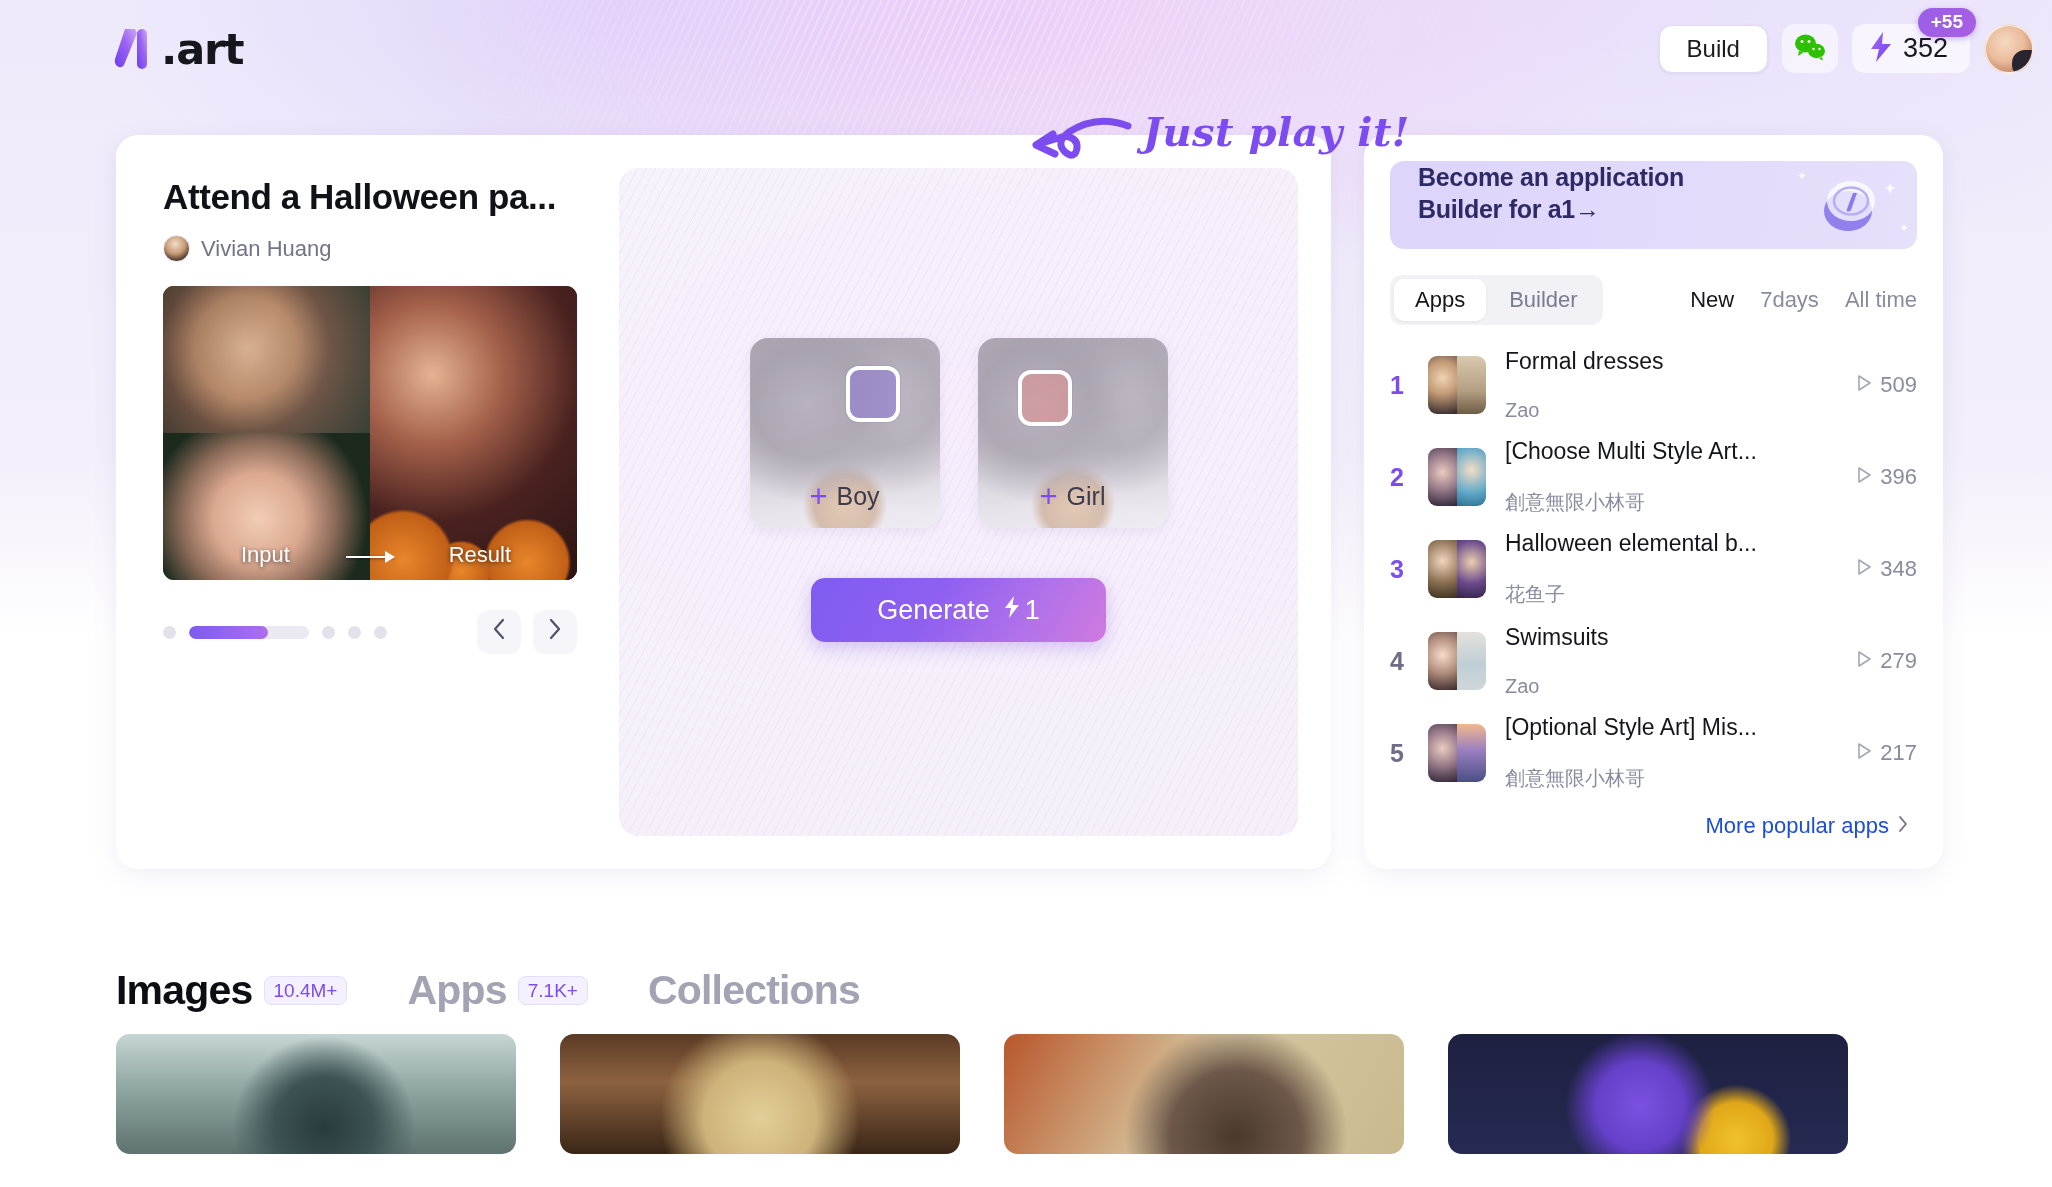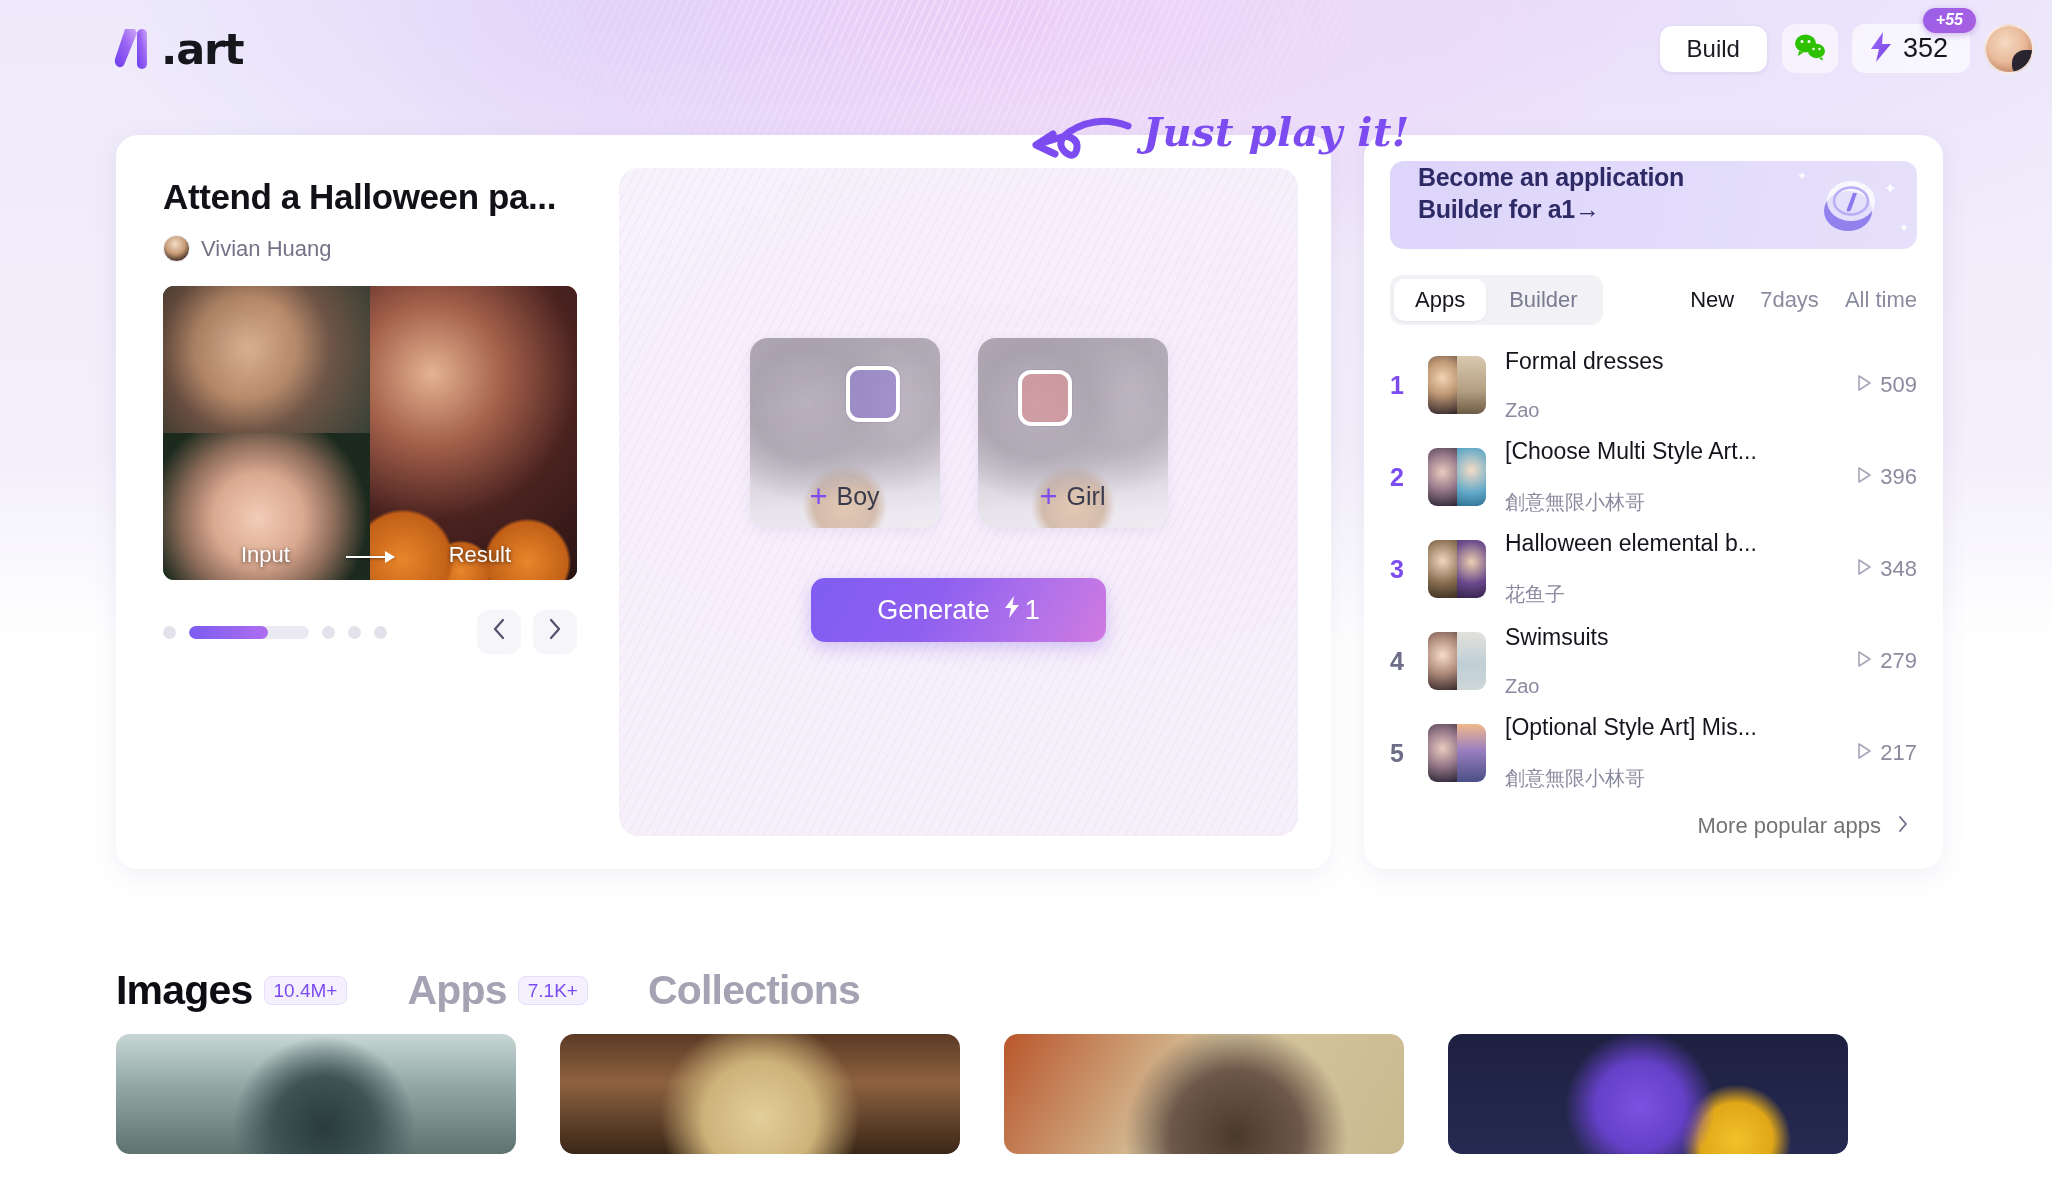--- a/index.html
+++ b/index.html
@@ -52,22 +52,22 @@
     display:flex; align-items:center; justify-content:center; cursor:pointer;
   }
   .credits-chip {
     position:relative; height:49px; border-radius:13px; background:rgba(255,255,255,.62);
     display:flex; align-items:center; gap:9px; padding:0 22px 0 16px; cursor:pointer;
   }
   .credits-num { font-size:27px; color:#16161d; font-weight:400; }
   .credits-badge {
     position:absolute; top:-16px; right:-6px;
     background:linear-gradient(135deg,#9a5fe8 0%,#a85fe0 100%);
-    color:#fff; font-size:16px; font-weight:600; border-radius:16px;
-    padding:3px 13px 4px; box-shadow:0 2px 6px rgba(130,70,200,.35);font-style:italic;
+    color:#fff; font-size:19px; font-weight:600; border-radius:16px;
+    padding:3px 13px 4px; box-shadow:0 2px 6px rgba(130,70,200,.35);
   }
   .avatar-hdr {
     width:50px; height:50px; border-radius:50%;
     background:
       radial-gradient(circle at 42% 36%, #f6d9c2 0%, #e9bb9b 48%, #c98f70 74%, #4a3a33 100%);
     border:2px solid rgba(255,255,255,.7);
     cursor:pointer; overflow:hidden; position:relative;
   }
   .avatar-hdr:after{
     content:""; position:absolute; right:-6px; bottom:-4px; width:26px; height:26px;
@@ -243,21 +243,21 @@
   .rank-thumb i { display:block; width:50%; height:100%; }
   .rank-main { flex:1; min-width:0; }
   .rank-title {
     font-size:23px; color:#15151d; white-space:nowrap; overflow:hidden; text-overflow:ellipsis;
     max-width:330px;
   }
   .rank-sub { font-size:20px; color:#8b8ba0; margin-top:24px; }
   .rank-plays { display:flex; align-items:center; gap:8px; font-size:22px; color:#8b8ba0; }
 
   .more-row { display:flex; justify-content:flex-end; padding:14px 8px 22px 0; }
-  .more-link { font-size:22px; color:#737373; cursor:pointer; display:flex; align-items:center; gap:16px; }
+  .more-link { font-size:22px; color:#1d4ed8; cursor:pointer; display:flex; align-items:center; gap:8px; }
 
   
   .bottom { position:absolute; left:0; top:905px; width:100%; background:#fff; height:282px; }
   .bottom-head { display:flex; align-items:flex-end; padding:62px 0 0 116px; }
   .btab { display:flex; align-items:center; gap:11px; margin-right:60px; cursor:pointer; }
   .btab-label { font-size:41px; font-weight:700; letter-spacing:-.8px; color:#a3a3b3; }
   .btab.active .btab-label { color:#0d0d14; }
   .btab-badge {
     font-size:19px; color:#7c4cf0; background:#f4f0fe; border:1px solid #e6ddfb;
     border-radius:8px; padding:4px 9px; line-height:1;

